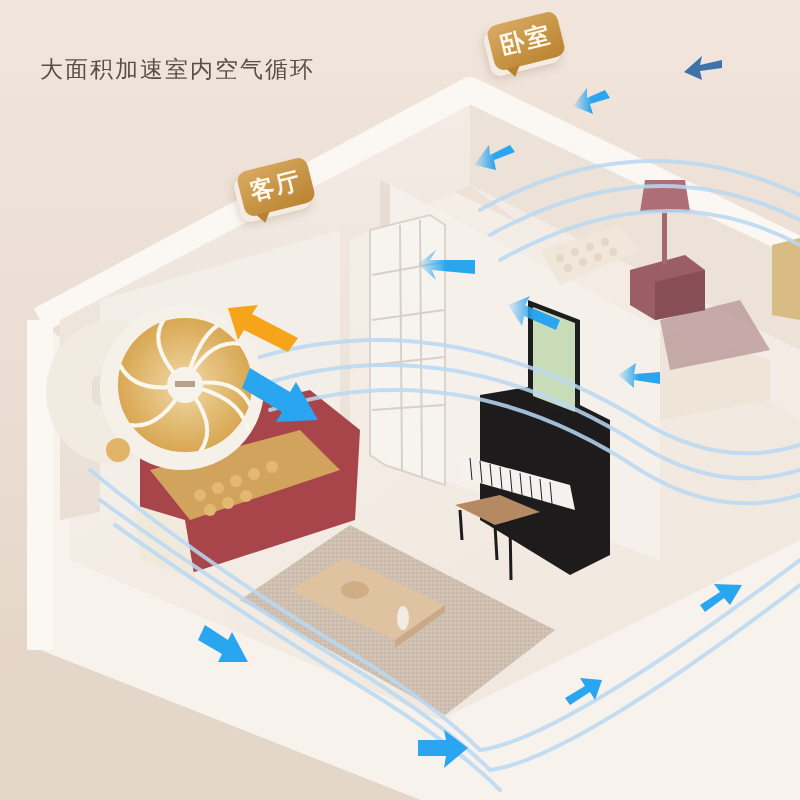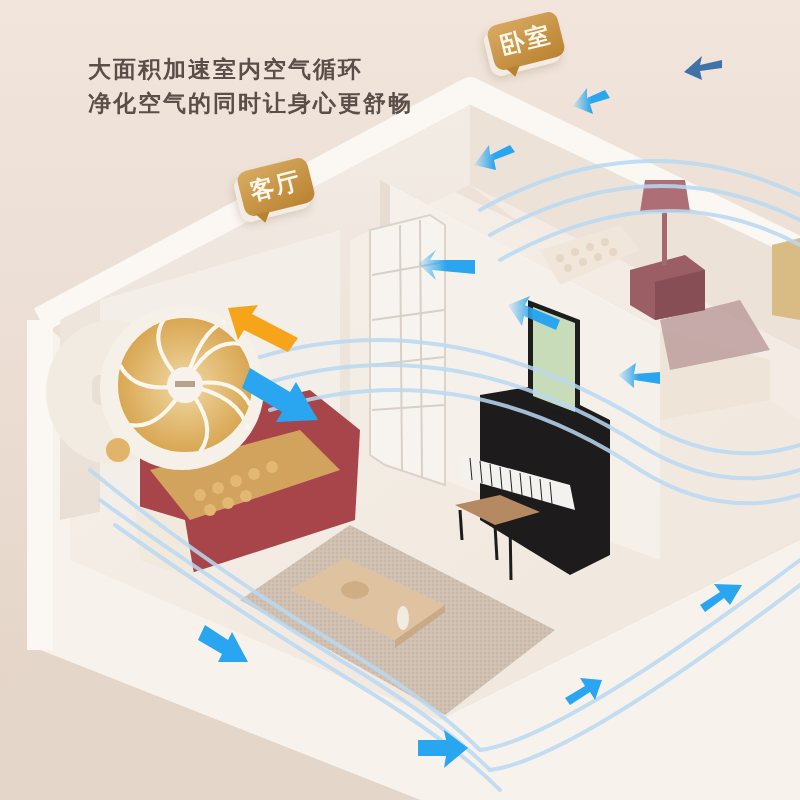--- a/index.html
+++ b/index.html
@@ -1,20 +1,20 @@
 <!DOCTYPE html>
 <html><head>
 <meta charset="utf-8">
 <style>
   html,body{margin:0;padding:0;}
   body{width:800px;height:800px;overflow:hidden;background:#efe3da;font-family:"DejaVu Sans",sans-serif;}
   .stage{position:relative;width:800px;height:800px;overflow:hidden;
     background:linear-gradient(180deg,#f1e5dc 0%,#eadcd1 55%,#e2d2c4 100%);}
   .scene{position:absolute;left:0;top:0;width:800px;height:800px;}
-  .headline{position:absolute;left:40px;top:52px;color:#5b4e49;font-size:23px;line-height:34px;letter-spacing:2px;font-weight:bold;margin-left:48px;}
+  .headline{position:absolute;left:40px;top:52px;color:#5b4e49;font-size:23px;line-height:34px;letter-spacing:2px;font-weight:normal;}
   .headline div{white-space:nowrap;}
   .tag{position:absolute;padding:6px 10px 8px 10px;border-radius:10px;
     background:linear-gradient(160deg,#d8ab63 0%,#b9822f 100%);
     color:#fff8ec;font-size:24px;font-weight:bold;letter-spacing:2px;
     box-shadow:-5px 5px 0 #f4ece2, -6px 7px 10px rgba(120,90,60,.25);}
   .tag:after{content:"";position:absolute;left:10px;bottom:-9px;width:0;height:0;
     border-left:7px solid transparent;border-right:7px solid transparent;border-top:10px solid #b9822f;}
   .tag-bedroom{left:490px;top:18px;transform:rotate(-14deg);}
   .tag-living{left:240px;top:164px;transform:rotate(-14deg);}
 </style>
@@ -192,18 +192,17 @@
     <g fill="#2aa6f0">
       <path d="M205 625 L228 640 L232 632 L248 662 L218 662 L222 654 L198 640 Z"></path>
       <path d="M418 740 L446 740 L444 730 L468 748 L444 768 L446 756 L418 756 Z"></path>
       <path d="M565 698 L585 686 L580 678 L602 680 L595 700 L590 692 L570 705 Z"></path>
       <path d="M700 605 L720 592 L714 584 L742 585 L730 605 L724 598 L705 612 Z"></path>
     </g>
   </svg>
 
   <div class="headline">
     <div>大面积加速室内空气循环</div>
-    <div>净化空气的同时让身心更舒畅</div>
   </div>
 
   <div class="tag tag-bedroom">卧室</div>
   <div class="tag tag-living">客厅</div>
 </div>
 
 </body></html>

